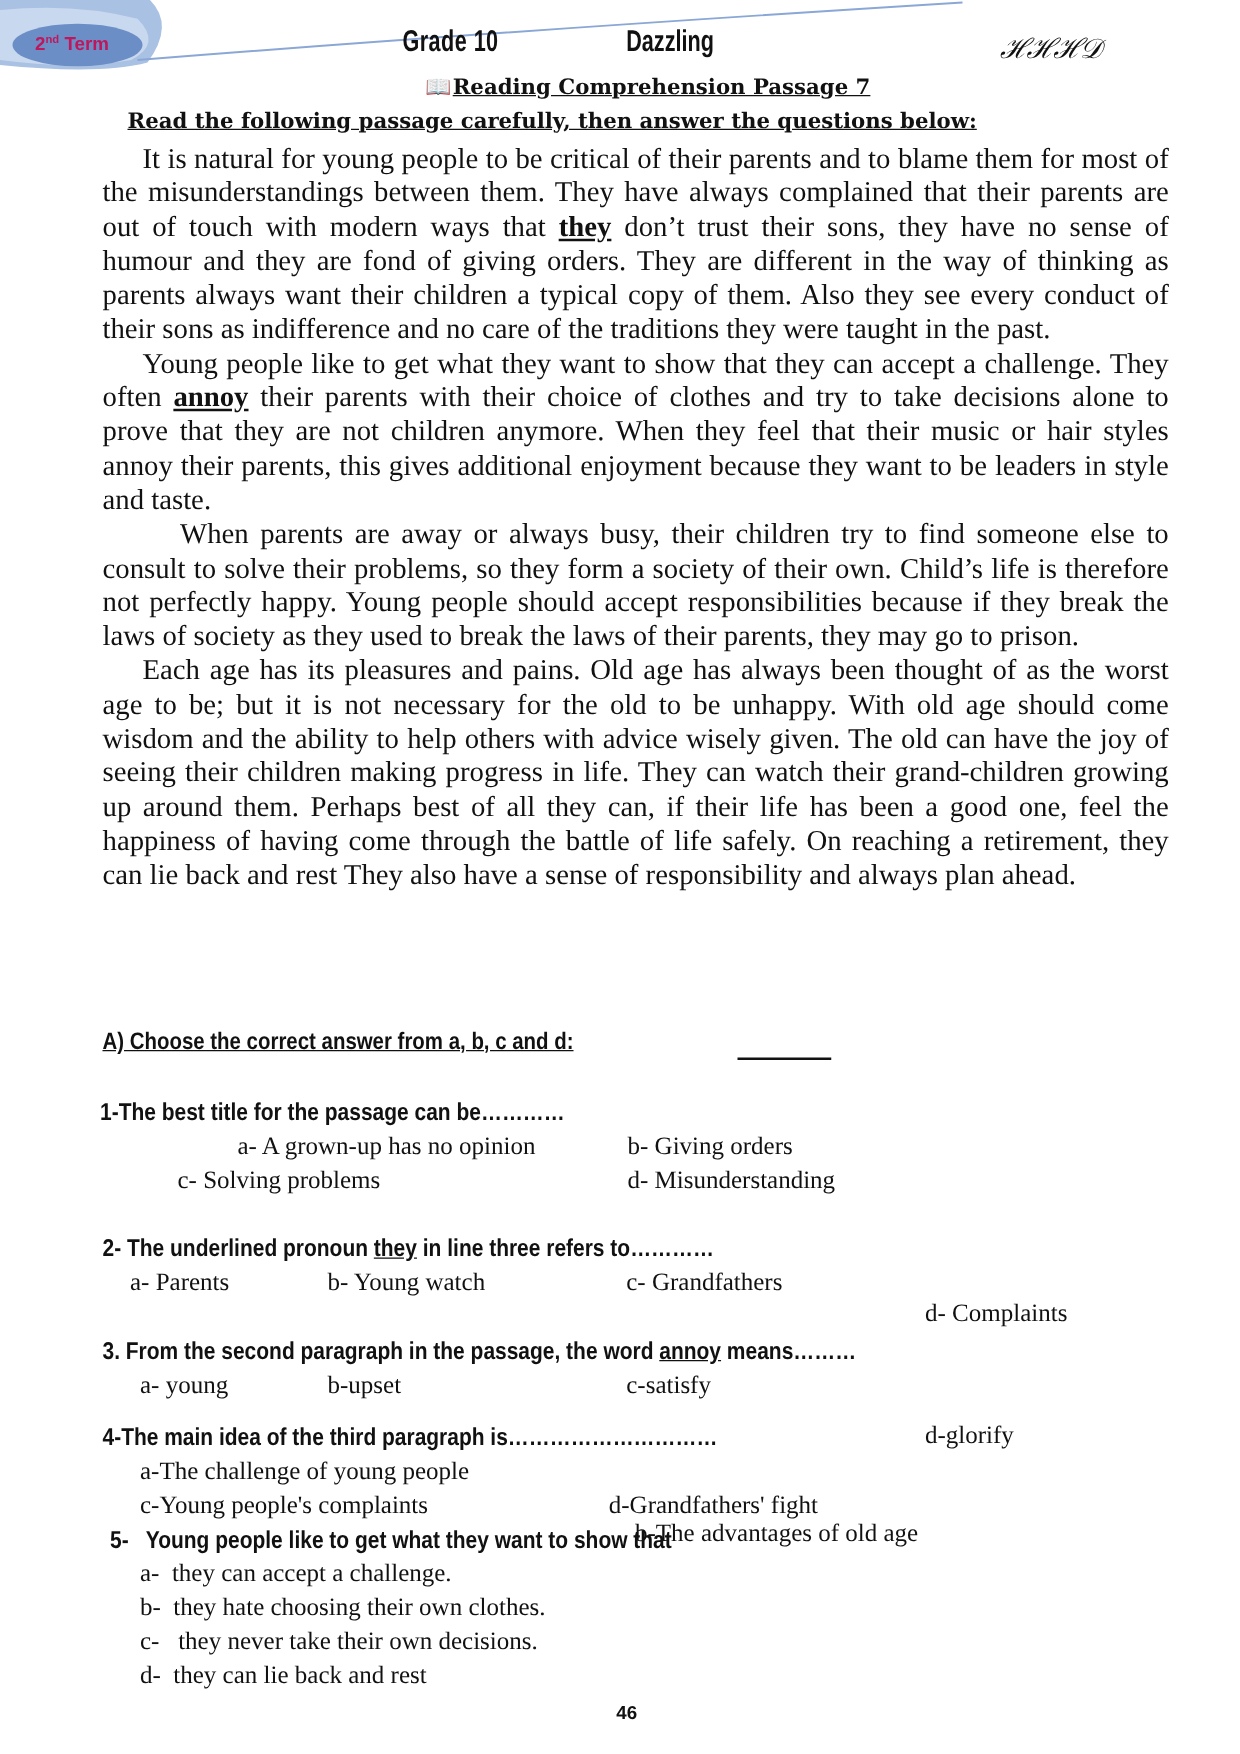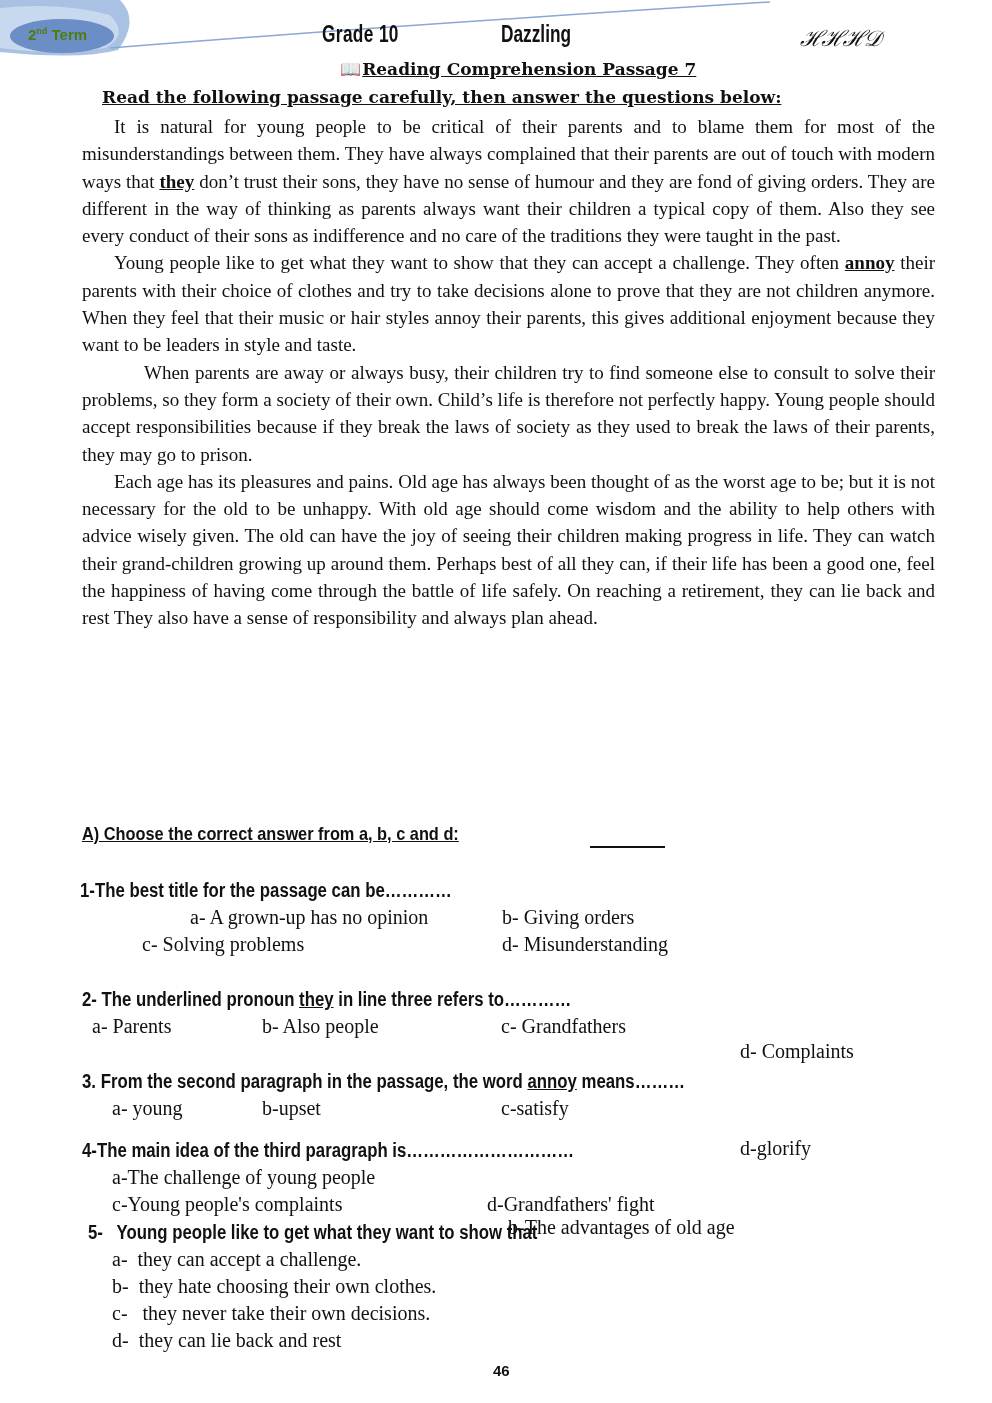--- a/index.html
+++ b/index.html
@@ -1,25 +1,25 @@
 <!DOCTYPE html>
 <html><head>
   <meta charset="utf-8">
   <style>
     html, body { margin: 0; padding: 0; background: #ffffff; }
     body { width: 992px; height: 1403px; position: relative; overflow: hidden; color: #111; }
     .header-graphic { position: absolute; left: 0; top: 0; width: 1000px; height: 60px; }
-    .term-label { position: absolute; left: 28px; top: 26px; font-family: "Liberation Sans", sans-serif; font-weight: bold; font-size: 15px; color: #4d7c0f; }
+    .term-label { position: absolute; left: 28px; top: 26px; font-family: "Liberation Sans", sans-serif; font-weight: bold; font-size: 15px; color: #be185d; }
     .term-label sup { font-size: 9px; }
     .grade { position: absolute; left: 322px; top: 20px; font-family: "Liberation Sans", sans-serif; font-weight: bold; font-size: 24px; transform: scaleX(0.72); transform-origin: left; letter-spacing: 0.5px; }
     .series { position: absolute; left: 501px; top: 20px; font-family: "Liberation Sans", sans-serif; font-weight: bold; font-size: 24px; transform: scaleX(0.72); transform-origin: left; }
     .sig { position: absolute; left: 800px; top: 22px; font-family: "DejaVu Serif", serif; font-style: italic; font-size: 22px; letter-spacing: -2px; }
     .passage-title { position: absolute; left: 340px; top: 59px; font-family: "DejaVu Serif", serif; font-weight: bold; font-size: 17px; text-decoration: underline; white-space: nowrap; }
     .instructions { position: absolute; left: 102px; top: 87px; font-family: "DejaVu Serif", serif; font-weight: bold; font-size: 17px; text-decoration: underline; white-space: nowrap; }
-    .passage { position: absolute; left: 82px; top: 113px; width: 853px; font-family: "Liberation Serif", serif; font-size: 19px; line-height: 27.3px; text-align: justify; }
+    .passage { position: absolute; left: 82px; top: 113px; width: 853px; font-family: "Liberation Serif", serif; font-size: 23px; line-height: 27.3px; text-align: justify; }
     .passage p { margin: 0; }
     .p1, .p2, .p4 { text-indent: 32px; }
     .p3 { text-indent: 62px; }
     .ul { font-weight: bold; text-decoration: underline; }
     .section-head { position: absolute; left: 82px; top: 823px; font-family: "Liberation Sans", sans-serif; font-weight: bold; font-size: 19px; text-decoration: underline; white-space: nowrap; transform: scaleX(0.86); transform-origin: left; }
     .section-line { position: absolute; left: 590px; top: 846px; width: 75px; height: 1.5px; background: #111; }
     .q { position: absolute; font-family: "Liberation Sans", sans-serif; font-weight: bold; font-size: 19.5px; white-space: nowrap; transform: scaleX(0.86); transform-origin: left; }
     .opt { position: absolute; font-family: "Liberation Serif", serif; font-size: 20px; white-space: nowrap; }
     .page-num { position: absolute; left: 493px; top: 1362px; font-family: "Liberation Sans", sans-serif; font-weight: bold; font-size: 15px; }
     .book-icon { display: inline-block; font-weight: normal; margin-right: 1px; }
@@ -51,22 +51,22 @@
 <div class="section-head">A) Choose the correct answer from a, b, c and d:</div>
 <div class="section-line"></div>
 
 <div class="q" style="left:80px; top:879px;">1-The best title for the passage can be…………</div>
 <div class="opt" style="left:142px; top:906px;margin-left:48px;">a- A grown-up has no opinion</div>
 <div class="opt" style="left:502px; top:906px;">b- Giving orders</div>
 <div class="opt" style="left:142px; top:933px;">c- Solving problems</div>
 <div class="opt" style="left:502px; top:933px;">d- Misunderstanding</div>
 
 <div class="q" style="left:82px; top:988px;"><span>2- The underlined pronoun </span><span style="text-decoration:underline;">they</span><span> in line three refers to…………</span></div>
-<div class="opt" style="left:92px; top:1015px;text-align:center;">a- Parents</div>
-<div class="opt" style="left:262px; top:1015px;">b- Also people</div>
+<div class="opt" style="left:104px; top:1015px;text-align:center;">a- Parents</div>
+<div class="opt" style="left:262px; top:1015px;">b- Young watch</div>
 <div class="opt" style="left:501px; top:1015px;">c- Grandfathers</div>
 <div class="opt" style="left:740px; top:1040px;text-align:center;">d- Complaints</div>
 
 <div class="q" style="left:82px; top:1070px;"><span>3. From the second paragraph in the passage, the word </span><span style="text-decoration:underline;">annoy</span><span> means………</span></div>
 <div class="opt" style="left:112px; top:1097px;">a- young</div>
 <div class="opt" style="left:262px; top:1097px;">b-upset</div>
 <div class="opt" style="left:501px; top:1097px;">c-satisfy</div>
 <div class="opt" style="left:740px; top:1097px;margin-top:40px;">d-glorify</div>
 
 <div class="q" style="left:82px; top:1139px;">4-The main idea of the third paragraph is…………………………</div>

